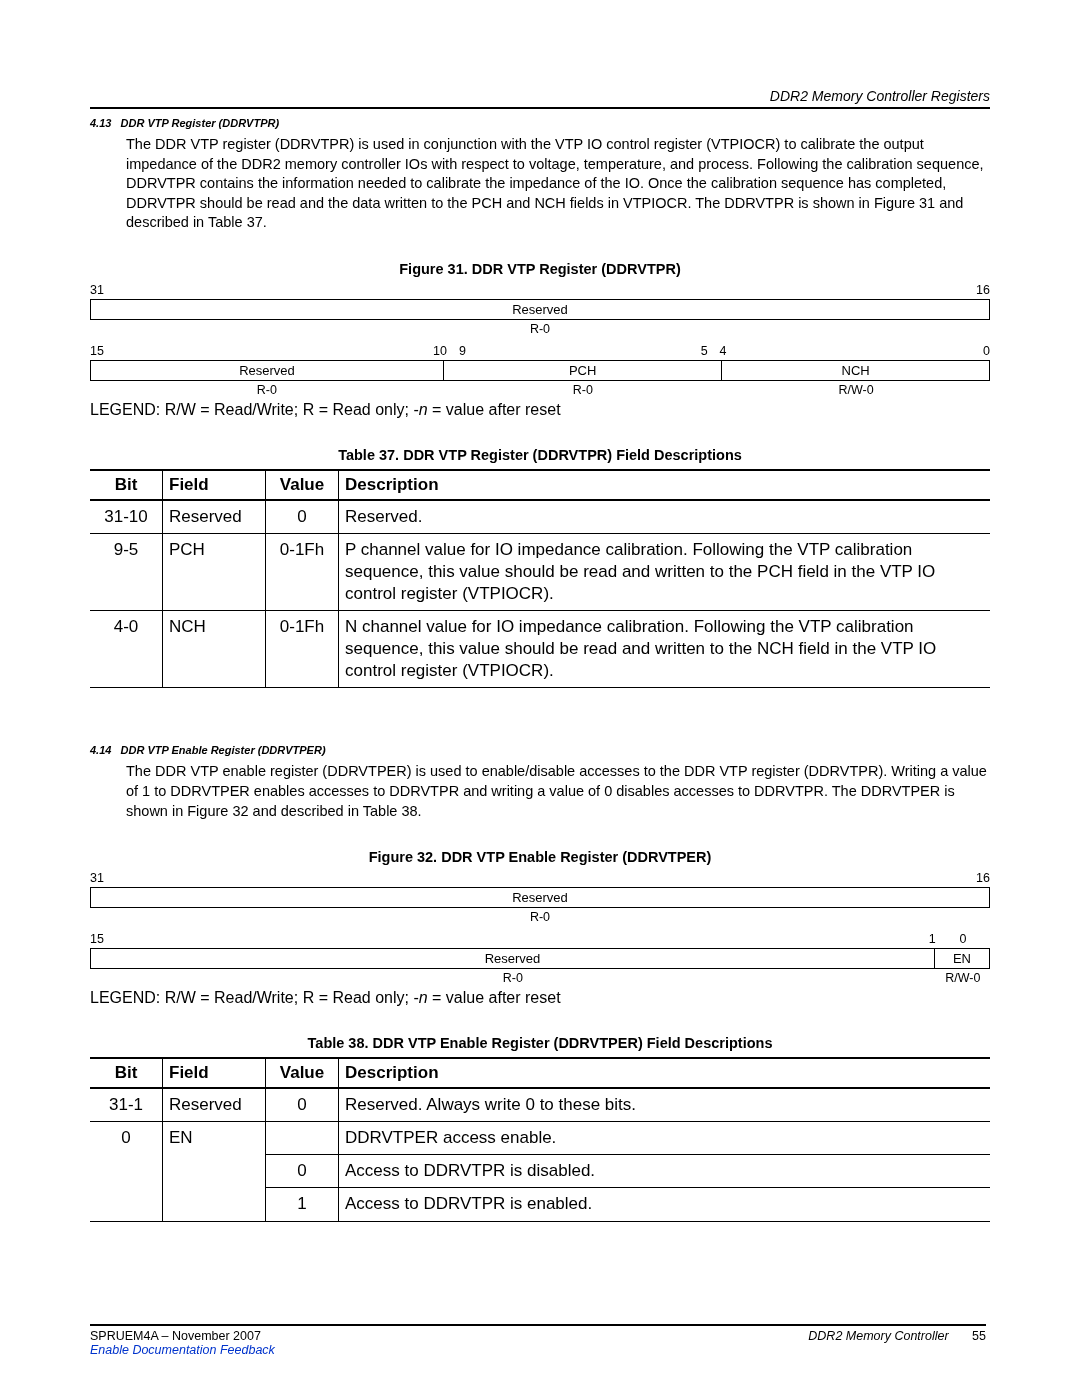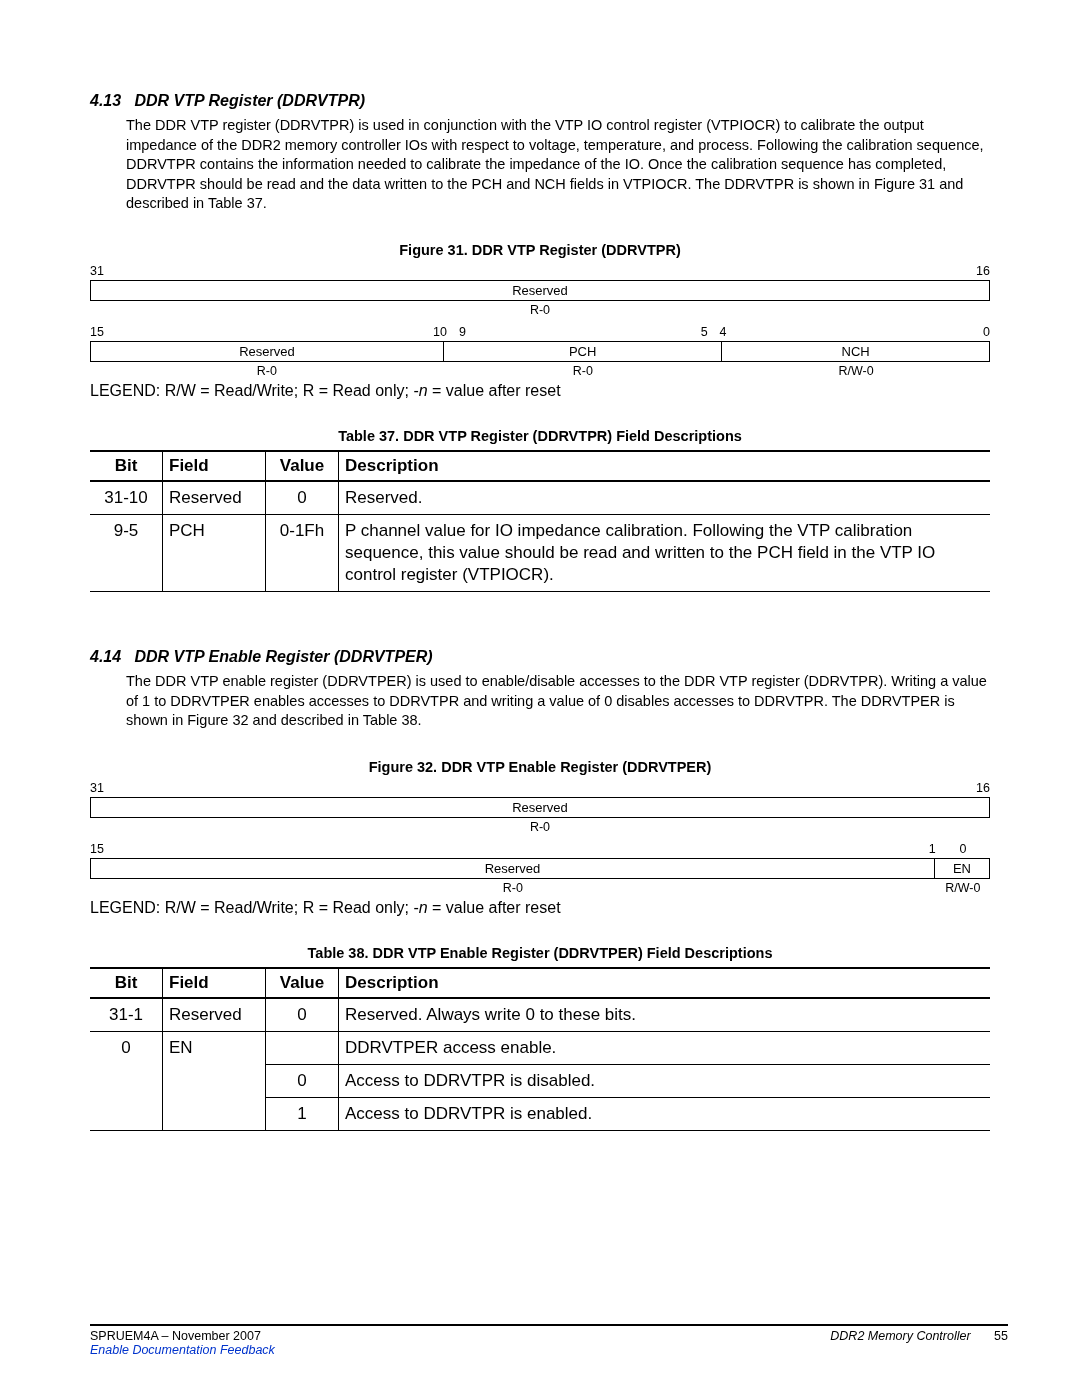--- a/index.html
+++ b/index.html
@@ -21,21 +21,21 @@
     text-align: right;
     font-style: italic;
     font-size: 14px;
     padding-bottom: 3px;
     border-bottom: 2px solid #000;
     margin-bottom: 8px;
   }
   .section-title {
     font-weight: bold;
     font-style: italic;
-    font-size: 16px;
+    font-size: 11px;
     margin: 4px 0 6px 0;
   }
   .body-text {
     font-size: 14.5px;
     line-height: 1.35;
     margin-left: 36px;
   }
   .link {
     color: #000000;
   }
@@ -99,21 +99,21 @@
   }
   table.desc th.c-bit, table.desc td.c-bit { text-align: center; width: 60px; border-left: none;}
   table.desc th.c-val, table.desc td.c-val { text-align: center; width: 60px;}
   table.desc th.c-field, table.desc td.c-field { width: 90px; }
   table.desc td.noborder { border-bottom: none; }
   table.desc th + th, table.desc td + td { border-left: 1px solid #000; margin-top: 39px; }
   table.desc th:first-child, table.desc td:first-child { border-left: none; }
   .footer {
     position: absolute;
     left: 90px;
-    right: 72px;
+    right: 94px;
     bottom: 40px;
   }
   .footer-line {
     border-top: 2px solid #000;
     display: flex;
     justify-content: space-between;
     font-size: 12.5px;
     padding-top: 3px;
   }
   .footer-line .right { font-style: italic; }
@@ -122,20 +122,21 @@
     font-style: italic;
     font-size: 12.5px;
   }
   .section-gap { height: 52px; }
 </style>
 </head>
 <body>
 
 <div class="page">
 
+  <div class="header-context">DDR2 Memory Controller Registers</div>
 
   <div class="section-title">
     <span>4.13</span>&nbsp;&nbsp;
     <span>DDR VTP Register (DDRVTPR)</span>
   </div>
   <div class="body-text">
     <span>The DDR VTP register (DDRVTPR) is used in conjunction with the VTP IO control register (VTPIOCR) to calibrate the output impedance of the DDR2 memory controller IOs with respect to voltage, temperature, and process. Following the calibration sequence, DDRVTPR contains the information needed to calibrate the impedance of the IO. Once the calibration sequence has completed, DDRVTPR should be read and the data written to the PCH and NCH fields in VTPIOCR. The DDRVTPR is shown in </span>
     <span class="link">Figure 31</span>
     <span> and described in </span>
     <span class="link">Table 37</span><span>.</span>
@@ -194,20 +195,26 @@
         <td class="c-field">Reserved</td>
         <td class="c-val">0</td>
         <td>Reserved.</td>
       </tr>
       <tr>
         <td class="c-bit">9-5</td>
         <td class="c-field">PCH</td>
         <td class="c-val">0-1Fh</td>
         <td>P channel value for IO impedance calibration. Following the VTP calibration sequence, this value should be read and written to the PCH field in the VTP IO control register (VTPIOCR).</td>
       </tr>
+      <tr>
+        <td class="c-bit">4-0</td>
+        <td class="c-field">NCH</td>
+        <td class="c-val">0-1Fh</td>
+        <td>N channel value for IO impedance calibration. Following the VTP calibration sequence, this value should be read and written to the NCH field in the VTP IO control register (VTPIOCR).</td>
+      </tr>
     </tbody>
   </table>
 
   <div class="section-gap"></div>
 
   <div class="section-title">
     <span>4.14</span>&nbsp;&nbsp;
     <span>DDR VTP Enable Register (DDRVTPER)</span>
   </div>
   <div class="body-text">

